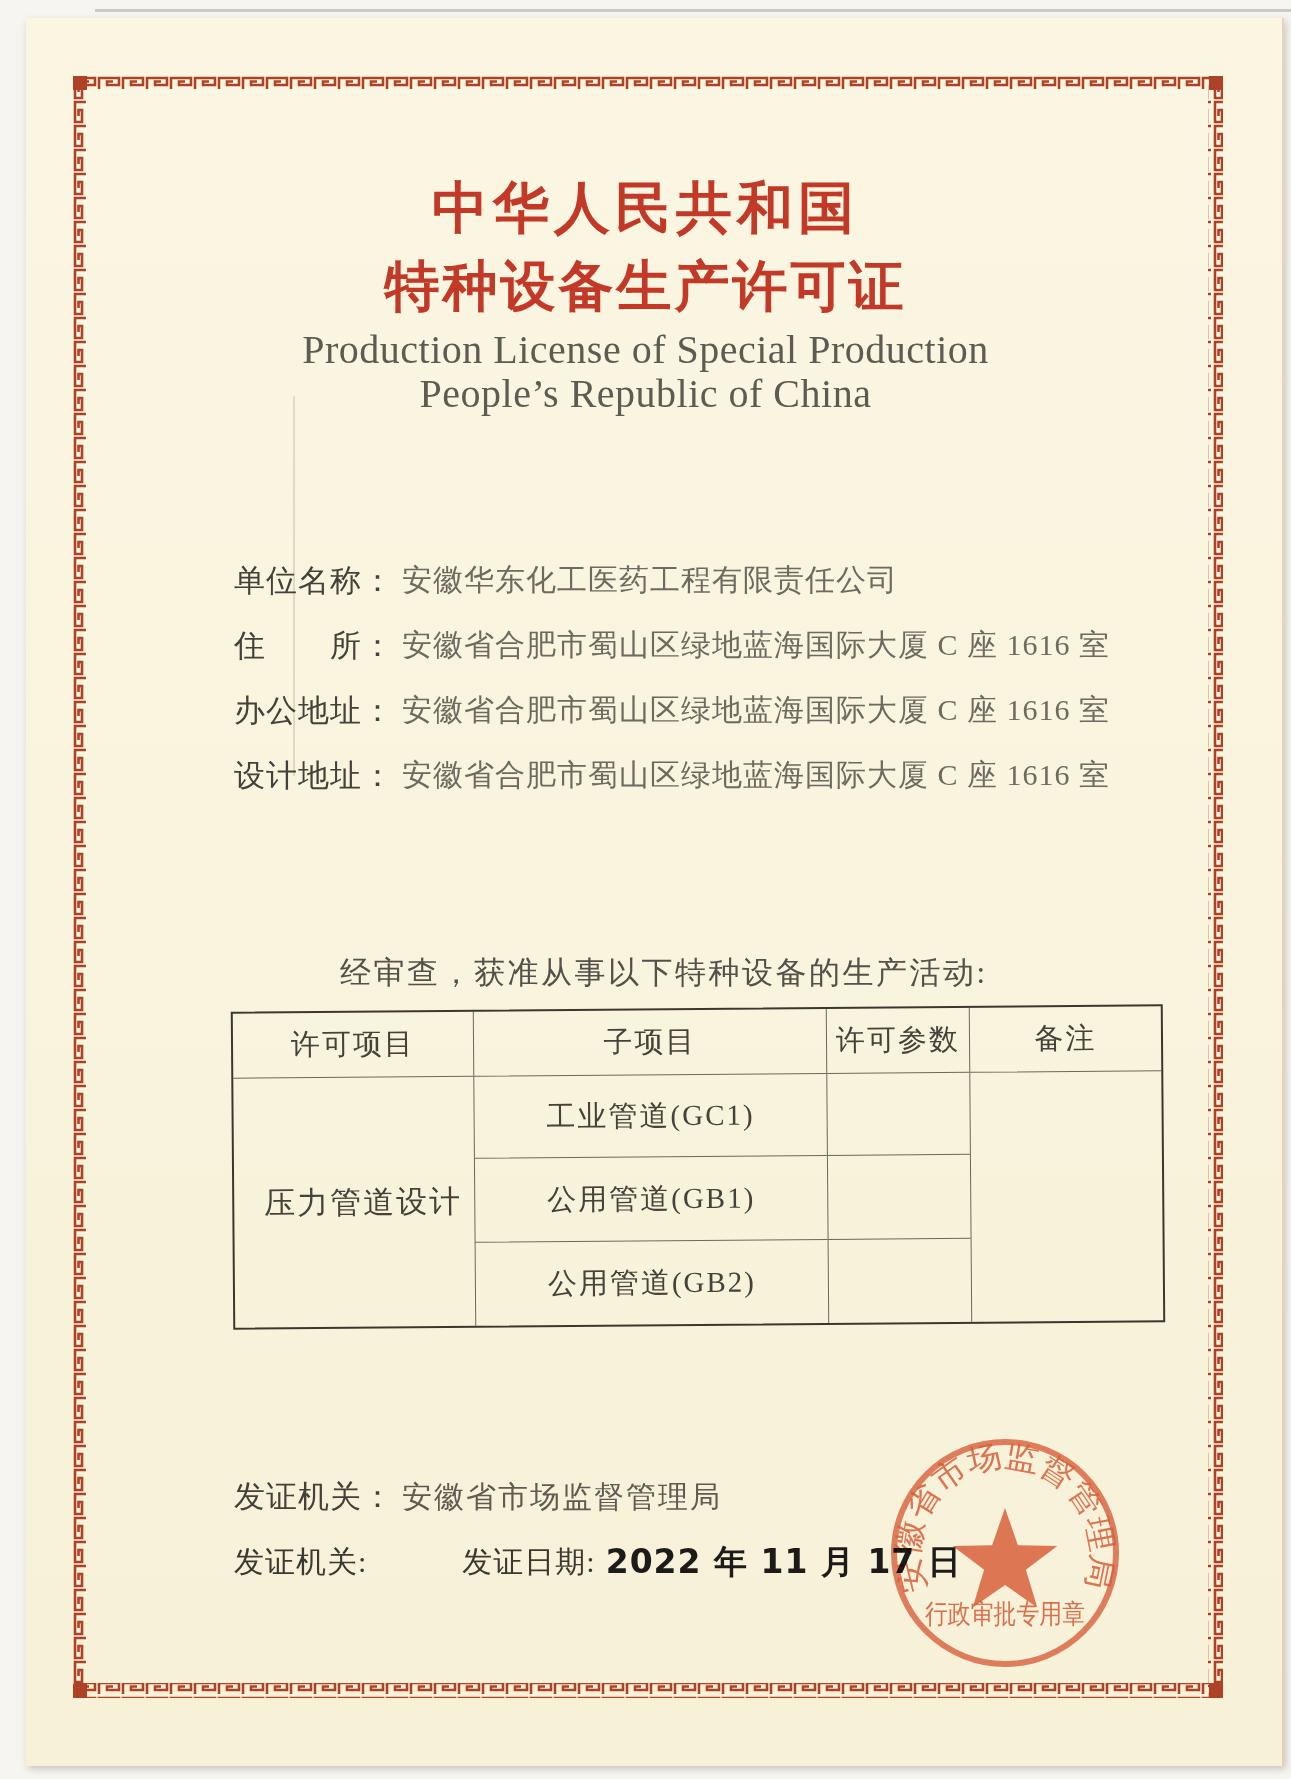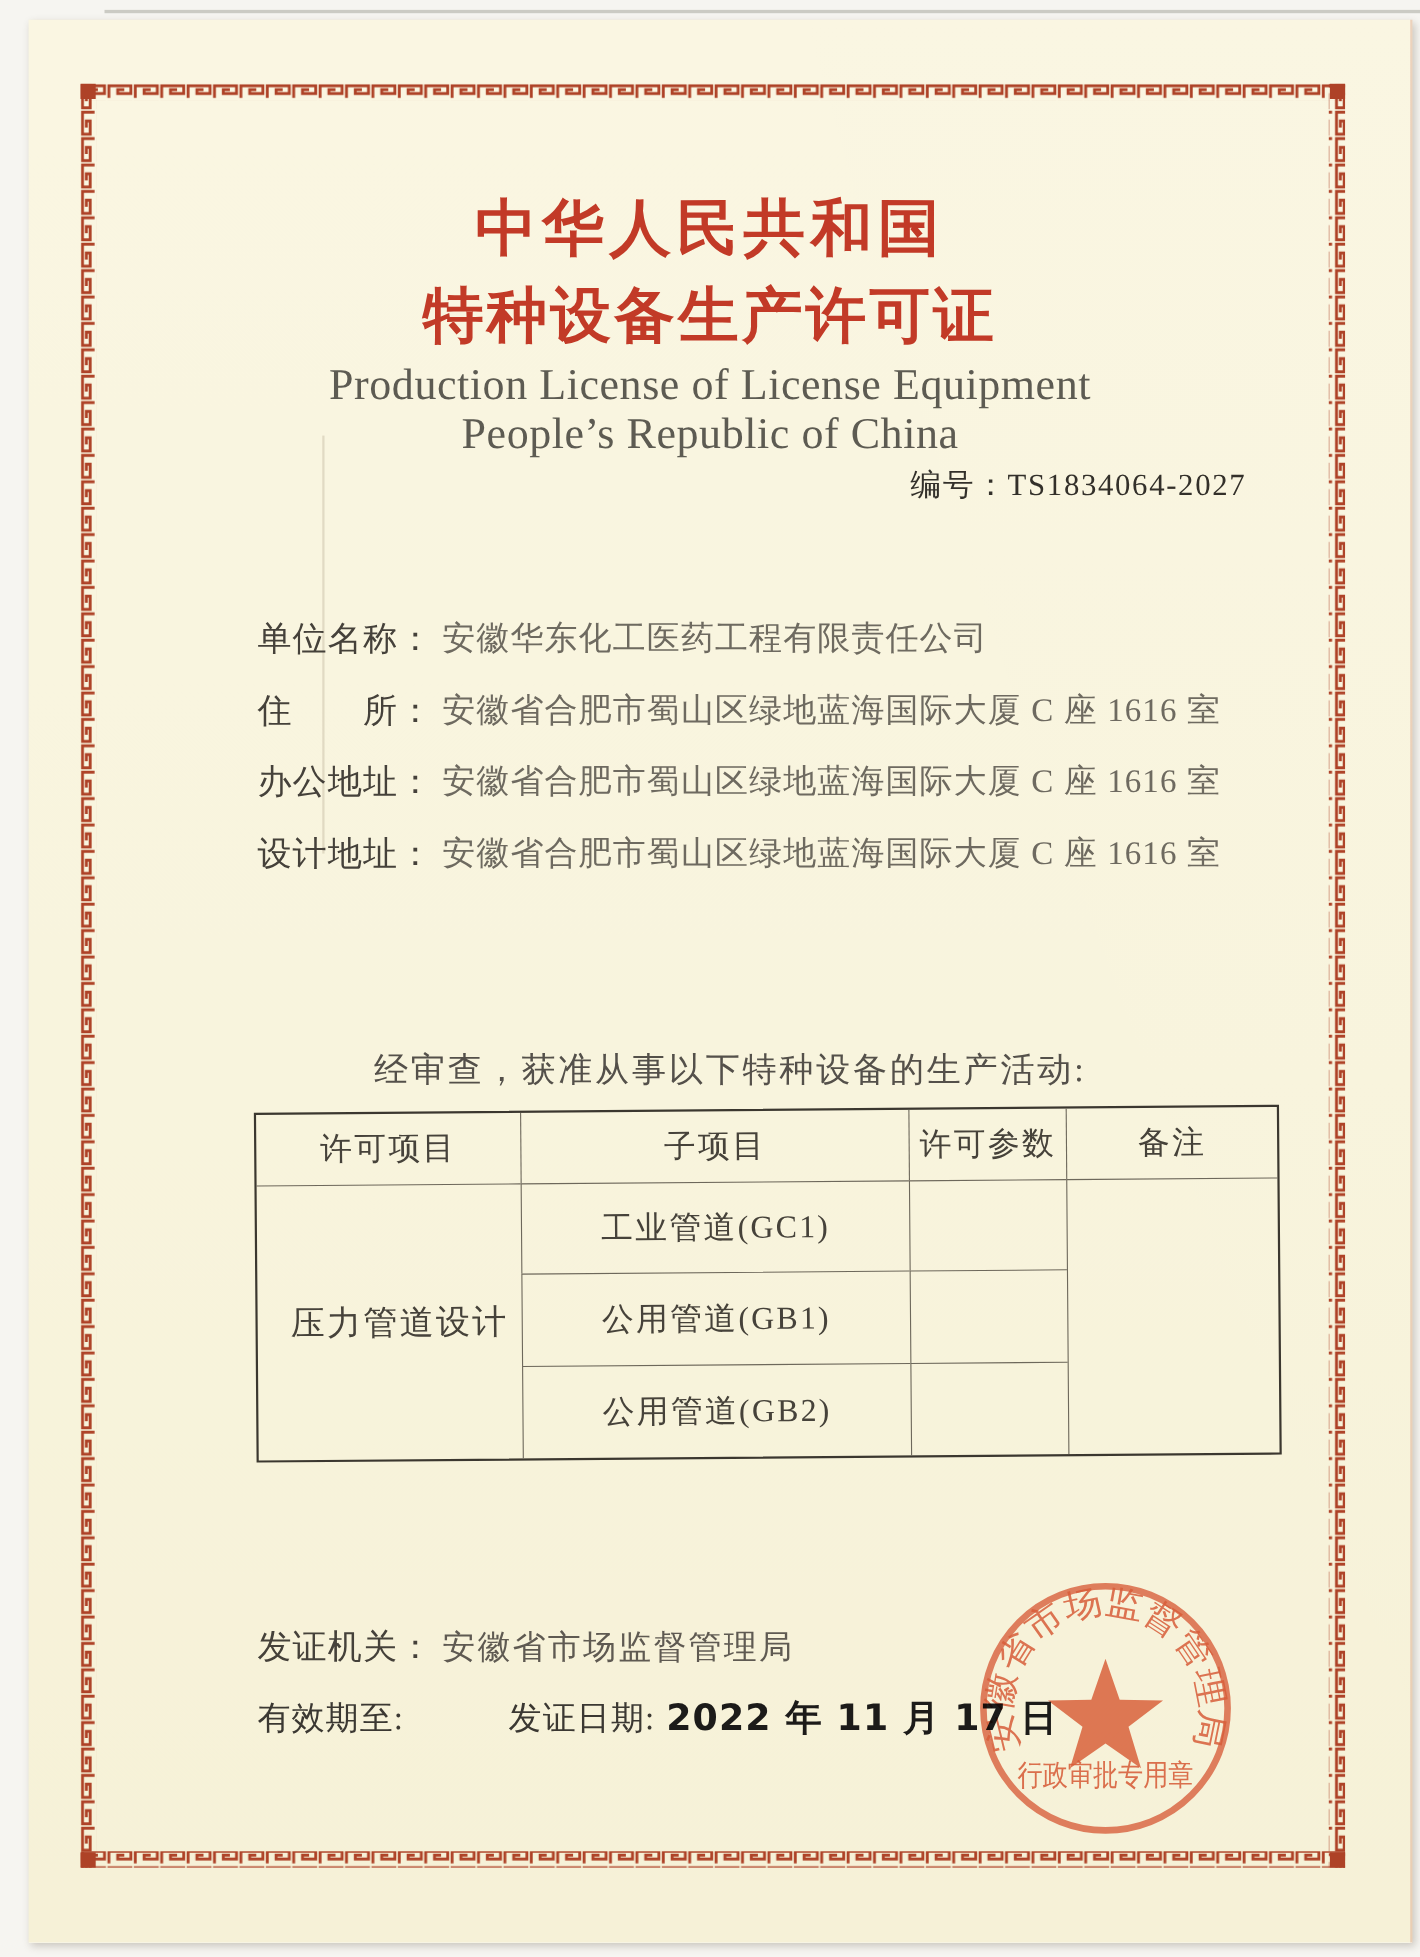--- a/index.html
+++ b/index.html
@@ -102,27 +102,24 @@
     <rect x="1135" y="0" width="15" height="1622" fill="url(#mv)"></rect>
     <rect x="0" y="0" width="14" height="14" fill="#ae4227"></rect>
     <rect x="1136" y="0" width="14" height="14" fill="#ae4227"></rect>
     <rect x="0" y="1608" width="14" height="14" fill="#ae4227"></rect>
     <rect x="1136" y="1608" width="14" height="14" fill="#ae4227"></rect>
   </svg>
 
   <div class="title-block">
     <div class="title-cn-1">中华人民共和国</div>
     <div class="title-cn-2">特种设备生产许可证</div>
-    <div class="title-en">Production License of License Equipment</div>
+    <div class="title-en">Production License of Special Production</div>
     <div class="title-en">People’s Republic of China</div>
   </div>
 
-  <div class="license-no">
-    <span>编号：</span><span>TS1834064-2027</span>
-  </div>
 
   <div class="info-block">
     <div class="field">
       <span class="field-label">单位名称：</span>
       <span class="field-value">安徽华东化工医药工程有限责任公司</span>
     </div>
     <div class="field">
       <span class="field-label">住　　所：</span>
       <span class="field-value">安徽省合肥市蜀山区绿地蓝海国际大厦 C 座 1616 室</span>
     </div>
@@ -156,21 +153,21 @@
     <div class="tcell bl bt c2 r4">公用管道(GB2)</div>
     <div class="tcell bl bt c3 r4"></div>
   </div>
 
   <div class="issuer-line">
     <span class="field-label">发证机关：</span>
     <span class="issuer-value">安徽省市场监督管理局</span>
   </div>
 
   <div class="dates-line">
-    <span class="date-label">有效期至:</span>
+    <span class="date-label">发证机关:</span>
     <span class="date-label ml95">发证日期:</span>
     <span class="date-value ml10">2022 年 11 月 17 日</span>
   </div>
 
   <svg class="seal-svg" width="260" height="260" viewBox="-130 -130 260 260">
     <circle cx="0" cy="0" r="111" fill="none" stroke="#df6243" stroke-width="6" opacity="0.78"></circle>
     <path id="sealArc" d="M -77.9 36.3 A 86 86 0 1 1 77.9 36.3" fill="none"></path>
     <text class="seal-text" font-size="31" fill="#df6243" opacity="0.85">
       <textPath href="#sealArc" startOffset="0" textLength="342" lengthAdjust="spacingAndGlyphs">安徽省市场监督管理局</textPath>
     </text>

